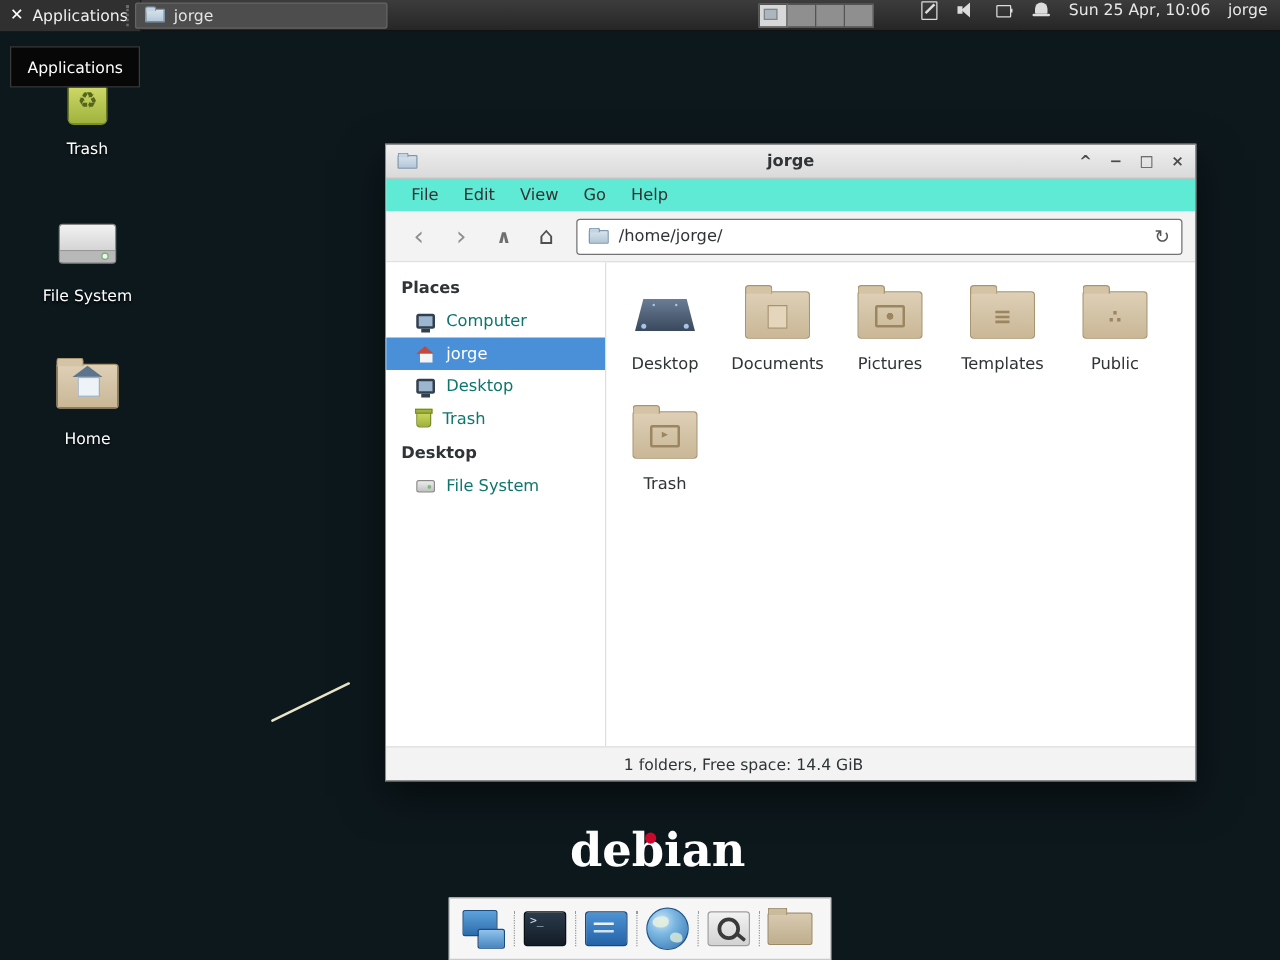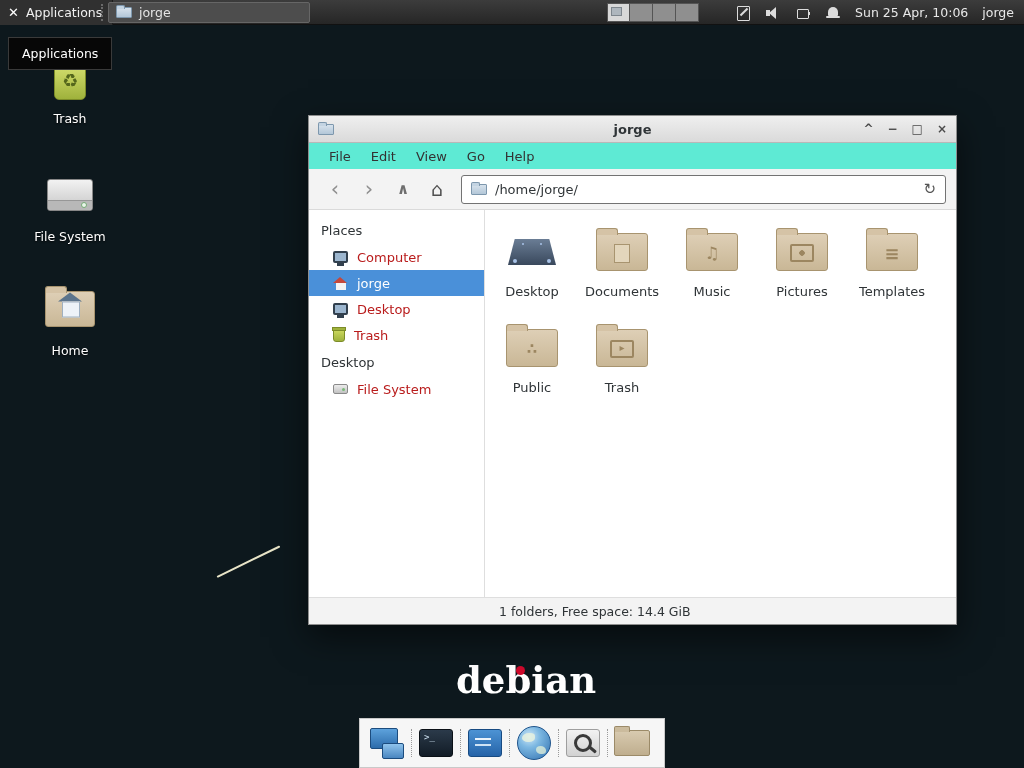--- a/index.html
+++ b/index.html
@@ -13,21 +13,21 @@
 .apps-label{font-size:12.5px;color:#f0f0f0}
 .panel-handle{position:absolute;left:101px;top:4px;height:17px;border-left:2px dotted #6a6a6a}
 .task-btn{position:absolute;left:108px;top:2px;width:202px;height:21px;background:#4d4d4d;border:1px solid #666;border-radius:2px;display:flex;align-items:center;gap:7px;padding:0 7px;color:#e4e4e4;font-size:12.5px}
 .mini-folder{position:relative;width:16px;height:11px;background:linear-gradient(#d7e2ec,#b3c7d8);border:1px solid #7d97ad;border-radius:1px;flex:0 0 auto}
 .mini-folder::before{content:"";position:absolute;top:-3px;left:-1px;width:7px;height:3px;background:#c4d4e2;border:1px solid #7d97ad;border-bottom:none;border-radius:2px 2px 0 0}
 .switcher{position:absolute;left:607px;top:3px;height:19px;display:flex}
 .ws{width:23px;height:19px;background:#8f8f8f;border:1px solid #545454}
 .ws+.ws{border-left:none}
 .ws.active{background:#d8d8d8;position:relative}
 .ws.active::before{content:"";position:absolute;left:3px;top:3px;width:9px;height:7px;background:#aeb6bd;border:1px solid #7e868d}
-.tray{position:absolute;right:0;top:0;height:25px;display:flex;align-items:center;gap:14px;padding-right:10px}
+.tray{position:absolute;right:0;top:0;height:25px;display:flex;gap:14px;padding-right:10px}
 .ti{position:relative;width:16px;height:16px}
 .clip::before{content:"";position:absolute;left:2px;top:1px;width:11px;height:13px;border:1px solid #dcdcdc;border-radius:1px}
 .clip::after{content:"";position:absolute;left:4px;top:6px;width:10px;height:2px;background:#dcdcdc;transform:rotate(-45deg)}
 .vol::before{content:"";position:absolute;left:1px;top:5px;width:4px;height:6px;background:#dcdcdc}
 .vol::after{content:"";position:absolute;left:4px;top:2px;width:0;height:0;border-top:6px solid transparent;border-bottom:6px solid transparent;border-right:7px solid #dcdcdc}
 .batt::before{content:"";position:absolute;left:2px;top:4px;width:10px;height:8px;border:1px solid #dcdcdc;border-radius:1px}
 .batt::after{content:"";position:absolute;left:13px;top:7px;width:2px;height:3px;background:#dcdcdc}
 .bell::before{content:"";position:absolute;left:3px;top:2px;width:10px;height:9px;background:#dcdcdc;border-radius:5px 5px 1px 1px}
 .bell::after{content:"";position:absolute;left:1px;top:11px;width:14px;height:2px;background:#dcdcdc;border-radius:1px}
 .clock{font-size:12.5px;white-space:nowrap}
@@ -69,22 +69,22 @@
 .menu-item{padding:4px 10px;color:#333}
 .toolbar{height:41px;background:#f3f3f3;border-bottom:1px solid #dadada;display:flex;align-items:center;padding:0 10px;gap:2px;flex:0 0 auto}
 .nav-btn{width:32px;height:30px;display:flex;align-items:center;justify-content:center;color:#8f8f8f;font-size:21px}
 .nav-up{font-size:15px;color:#6e6e6e;font-weight:bold}
 .nav-home{font-size:19px;color:#4f4f4f}
 .pathbar{flex:1;margin-left:6px;height:29px;background:#fff;border:1px solid #737373;border-radius:3px;display:flex;align-items:center;gap:8px;padding:0 9px}
 .path-text{flex:1;color:#2f3437;font-size:13px}
 .reload{color:#555;font-size:15px}
 .content{flex:1;display:flex;min-height:0;background:#fff}
 .sidebar{width:176px;border-right:1px solid #dedede;padding-top:6px;background:#fff}
-.sb-header{font-weight:normal;color:#2f3437;padding:7px 12px 6px;font-size:13px}
-.sb-item{height:26px;display:flex;align-items:center;gap:9px;padding-left:24px;color:#b91c1c}
+.sb-header{font-weight:bold;color:#2f3437;padding:7px 12px 6px;font-size:13px}
+.sb-item{height:26px;display:flex;align-items:center;gap:9px;padding-left:24px;color:#0f766e}
 .sb-item.selected{background:#4a90d9;color:#fff}
 .sb-monitor{position:relative;width:15px;height:12px;background:#32404e;border-radius:2px;flex:0 0 auto}
 .sb-monitor::before{content:"";position:absolute;inset:2px;background:#9cb6cf}
 .sb-monitor::after{content:"";position:absolute;left:4px;bottom:-3px;width:7px;height:3px;background:#32404e}
 .sb-house{position:relative;width:15px;height:13px;flex:0 0 auto}
 .sb-house::before{content:"";position:absolute;left:0;top:0;width:0;height:0;border-left:7.5px solid transparent;border-right:7.5px solid transparent;border-bottom:6px solid #c4483c}
 .sb-house::after{content:"";position:absolute;left:2.5px;top:6px;width:10px;height:7px;background:#f4f4f4}
 .sb-trash{position:relative;width:12px;height:13px;background:linear-gradient(#cdd95f,#9fb23c);border:1px solid #7c8c28;border-radius:1px 1px 3px 3px;margin-top:1px;flex:0 0 auto}
 .sb-trash::before{content:"";position:absolute;left:-2px;top:-3px;right:-2px;height:2px;background:#9fb23c;border:1px solid #7c8c28}
 .sb-drive{position:relative;width:15px;height:10px;background:linear-gradient(#ececec,#c2c2c2);border:1px solid #8a8a8a;border-radius:2px;flex:0 0 auto}
@@ -250,28 +250,20 @@
         <span class="ficon">
             <span class="fo">
               <span class="em em-doc"></span>
             </span>
           </span>
         <span class="flabel">Documents</span>
       </div>
       <div class="file">
         <span class="ficon">
             <span class="fo">
-              <span class="em em-music"></span>
-            </span>
-          </span>
-        <span class="flabel">Music</span>
-      </div>
-      <div class="file">
-        <span class="ficon">
-            <span class="fo">
               <span class="em em-pic"></span>
             </span>
           </span>
         <span class="flabel">Pictures</span>
       </div>
       <div class="file">
         <span class="ficon">
             <span class="fo">
               <span class="em em-tmpl"></span>
             </span>

